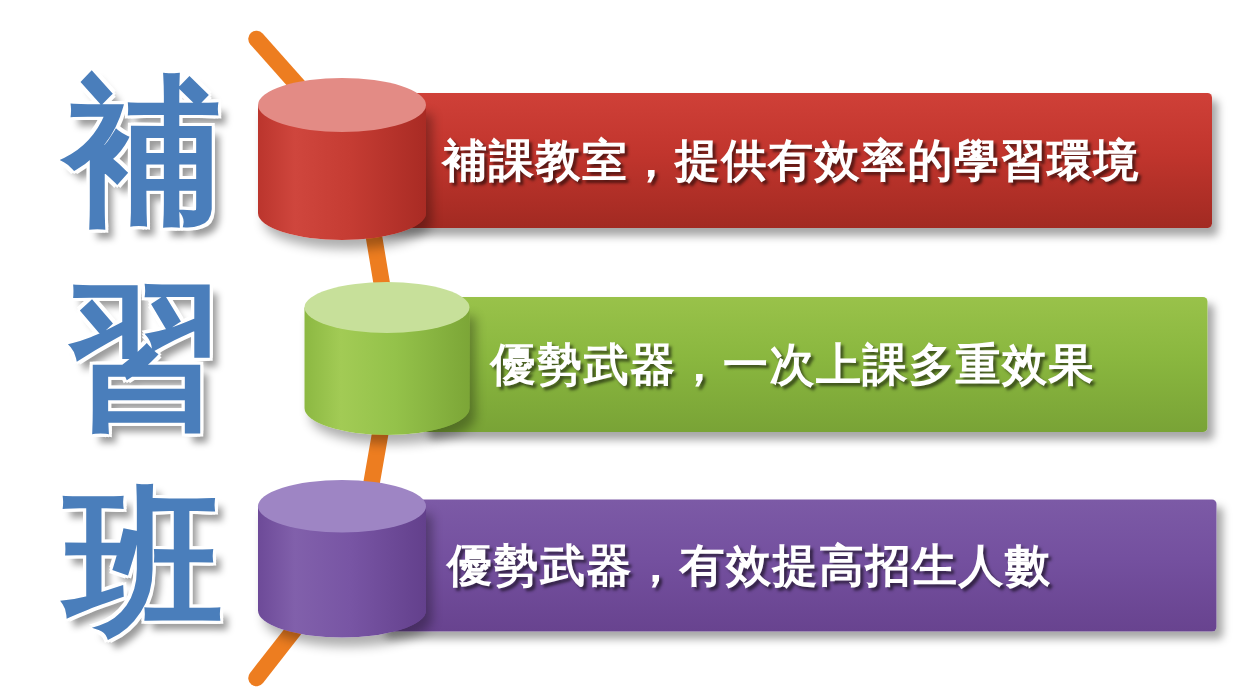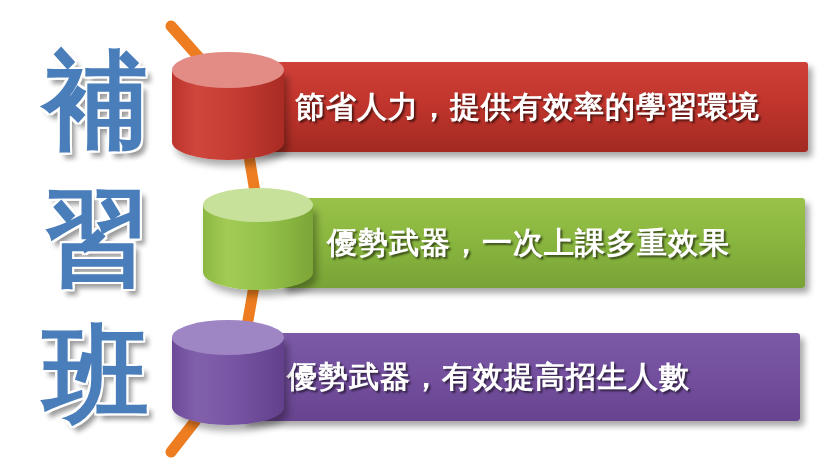--- a/index.html
+++ b/index.html
@@ -130,40 +130,40 @@
     <g stroke="#ed7d20" stroke-width="11" stroke-linecap="round" fill="none">
       <line x1="171" y1="26" x2="203" y2="62"></line>
       <line x1="249" y1="156" x2="256" y2="198"></line>
       <line x1="254" y1="286" x2="247" y2="326"></line>
       <line x1="196" y1="420" x2="171" y2="452"></line>
     </g>
   </svg>
 
   <div class="row">
     <div class="bar bar-red" style="left:250px; top:62px; width:558px; height:90px;">
-      <span class="bar-label" style="margin-left:45px;">節省人力，提供有效率的學習環境</span>
+      <span class="bar-label" style="margin-left:45px;">補課教室，提供有效率的學習環境</span>
     </div>
     <div class="cyl" style="left:172px; top:52px; width:112px; height:108px;">
       <div class="cyl-body cylb-red" style="top:18px; height:90px;"></div>
       <div class="cyl-top cylt-red" style="top:0px; height:36px;"></div>
     </div>
   </div>
 
   <div class="row">
     <div class="bar bar-green" style="left:282px; top:198px; width:523px; height:90px;">
       <span class="bar-label" style="margin-left:45px;">優勢武器，一次上課多重效果</span>
     </div>
     <div class="cyl" style="left:203px; top:188px; width:110px; height:102px;">
       <div class="cyl-body cylb-green" style="top:17px; height:85px;"></div>
       <div class="cyl-top cylt-green" style="top:0px; height:34px;"></div>
     </div>
   </div>
 
   <div class="row">
-    <div class="bar bar-purple" style="left:242px; top:333px; width:558px; height:88px;">
+    <div class="bar bar-purple" style="left:253px; top:333px; width:558px; height:88px;">
       <span class="bar-label" style="margin-left:45px;">優勢武器，有效提高招生人數</span>
     </div>
     <div class="cyl" style="left:172px; top:320px; width:112px; height:105px;">
       <div class="cyl-body cylb-purple" style="top:17px; height:88px;"></div>
       <div class="cyl-top cylt-purple" style="top:0px; height:35px;"></div>
     </div>
   </div>
 
 </div>
 

